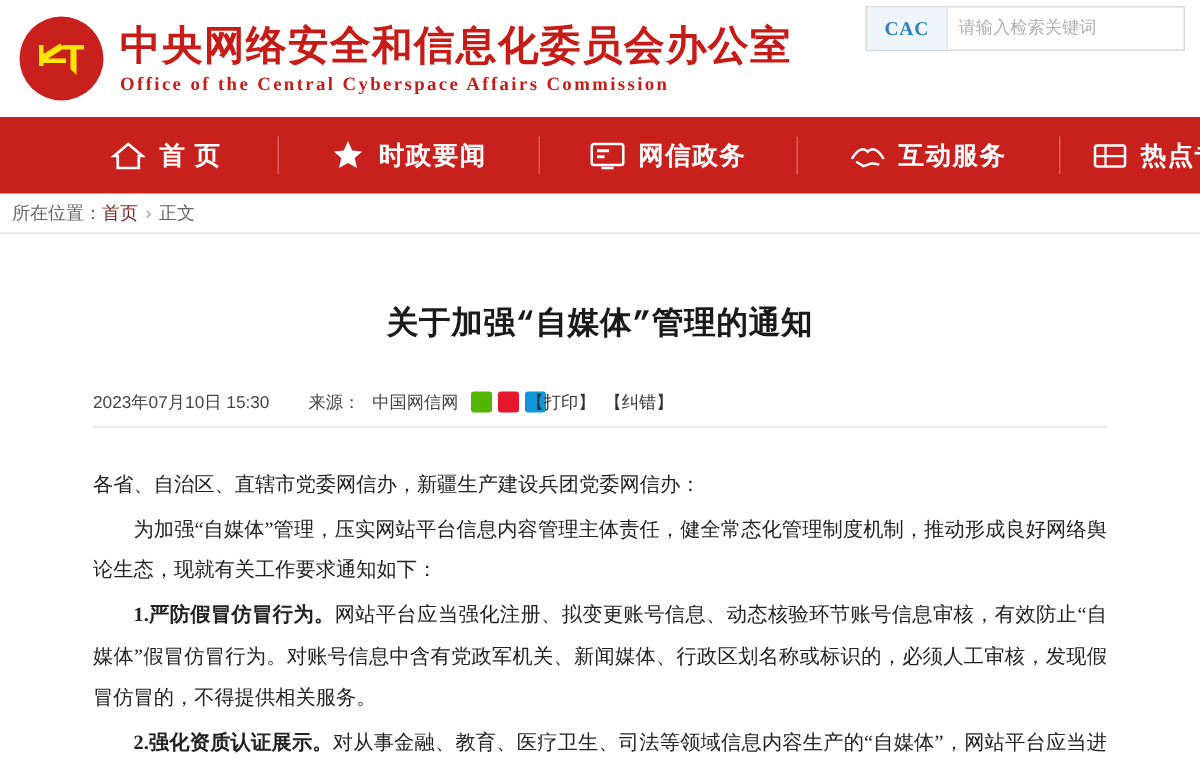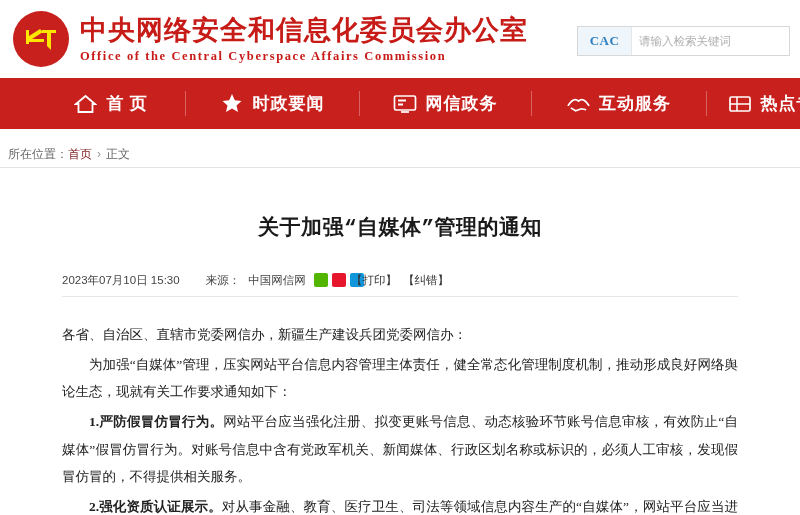--- a/index.html
+++ b/index.html
@@ -55,21 +55,21 @@
     line-height: 1.4;
     white-space: nowrap;
     margin-top: 3px;
     font-family: "Liberation Serif", serif;
   }
 
   
   .search-wrap {
     position: absolute;
     right: 10px;
-    top: 26px;
+    top: 4px;
     display: flex;
     align-items: center;
     width: 213px;
     height: 30px;
     border: 1px solid #d8d8d8;
     background: #fff;
   }
   .search-logo {
     width: 54px; height: 28px;
     background: #eef6fb;
@@ -144,21 +144,20 @@
 
   
   .breadcrumb {
     height: 27px;
     display: flex;
     align-items: center;
     font-size: 12px;
     color: #666;
     padding-left: 8px;
     border-bottom: 1px solid #e3e3e3;
-    margin-top: 12px;
   }
   .breadcrumb a { color: #7f1d1d; text-decoration: none; }
   .bc-sep { margin: 0 5px; color: #999; }
 
   
   .article {
     padding: 0 62px;
   }
   .art-title {
     text-align: center;

